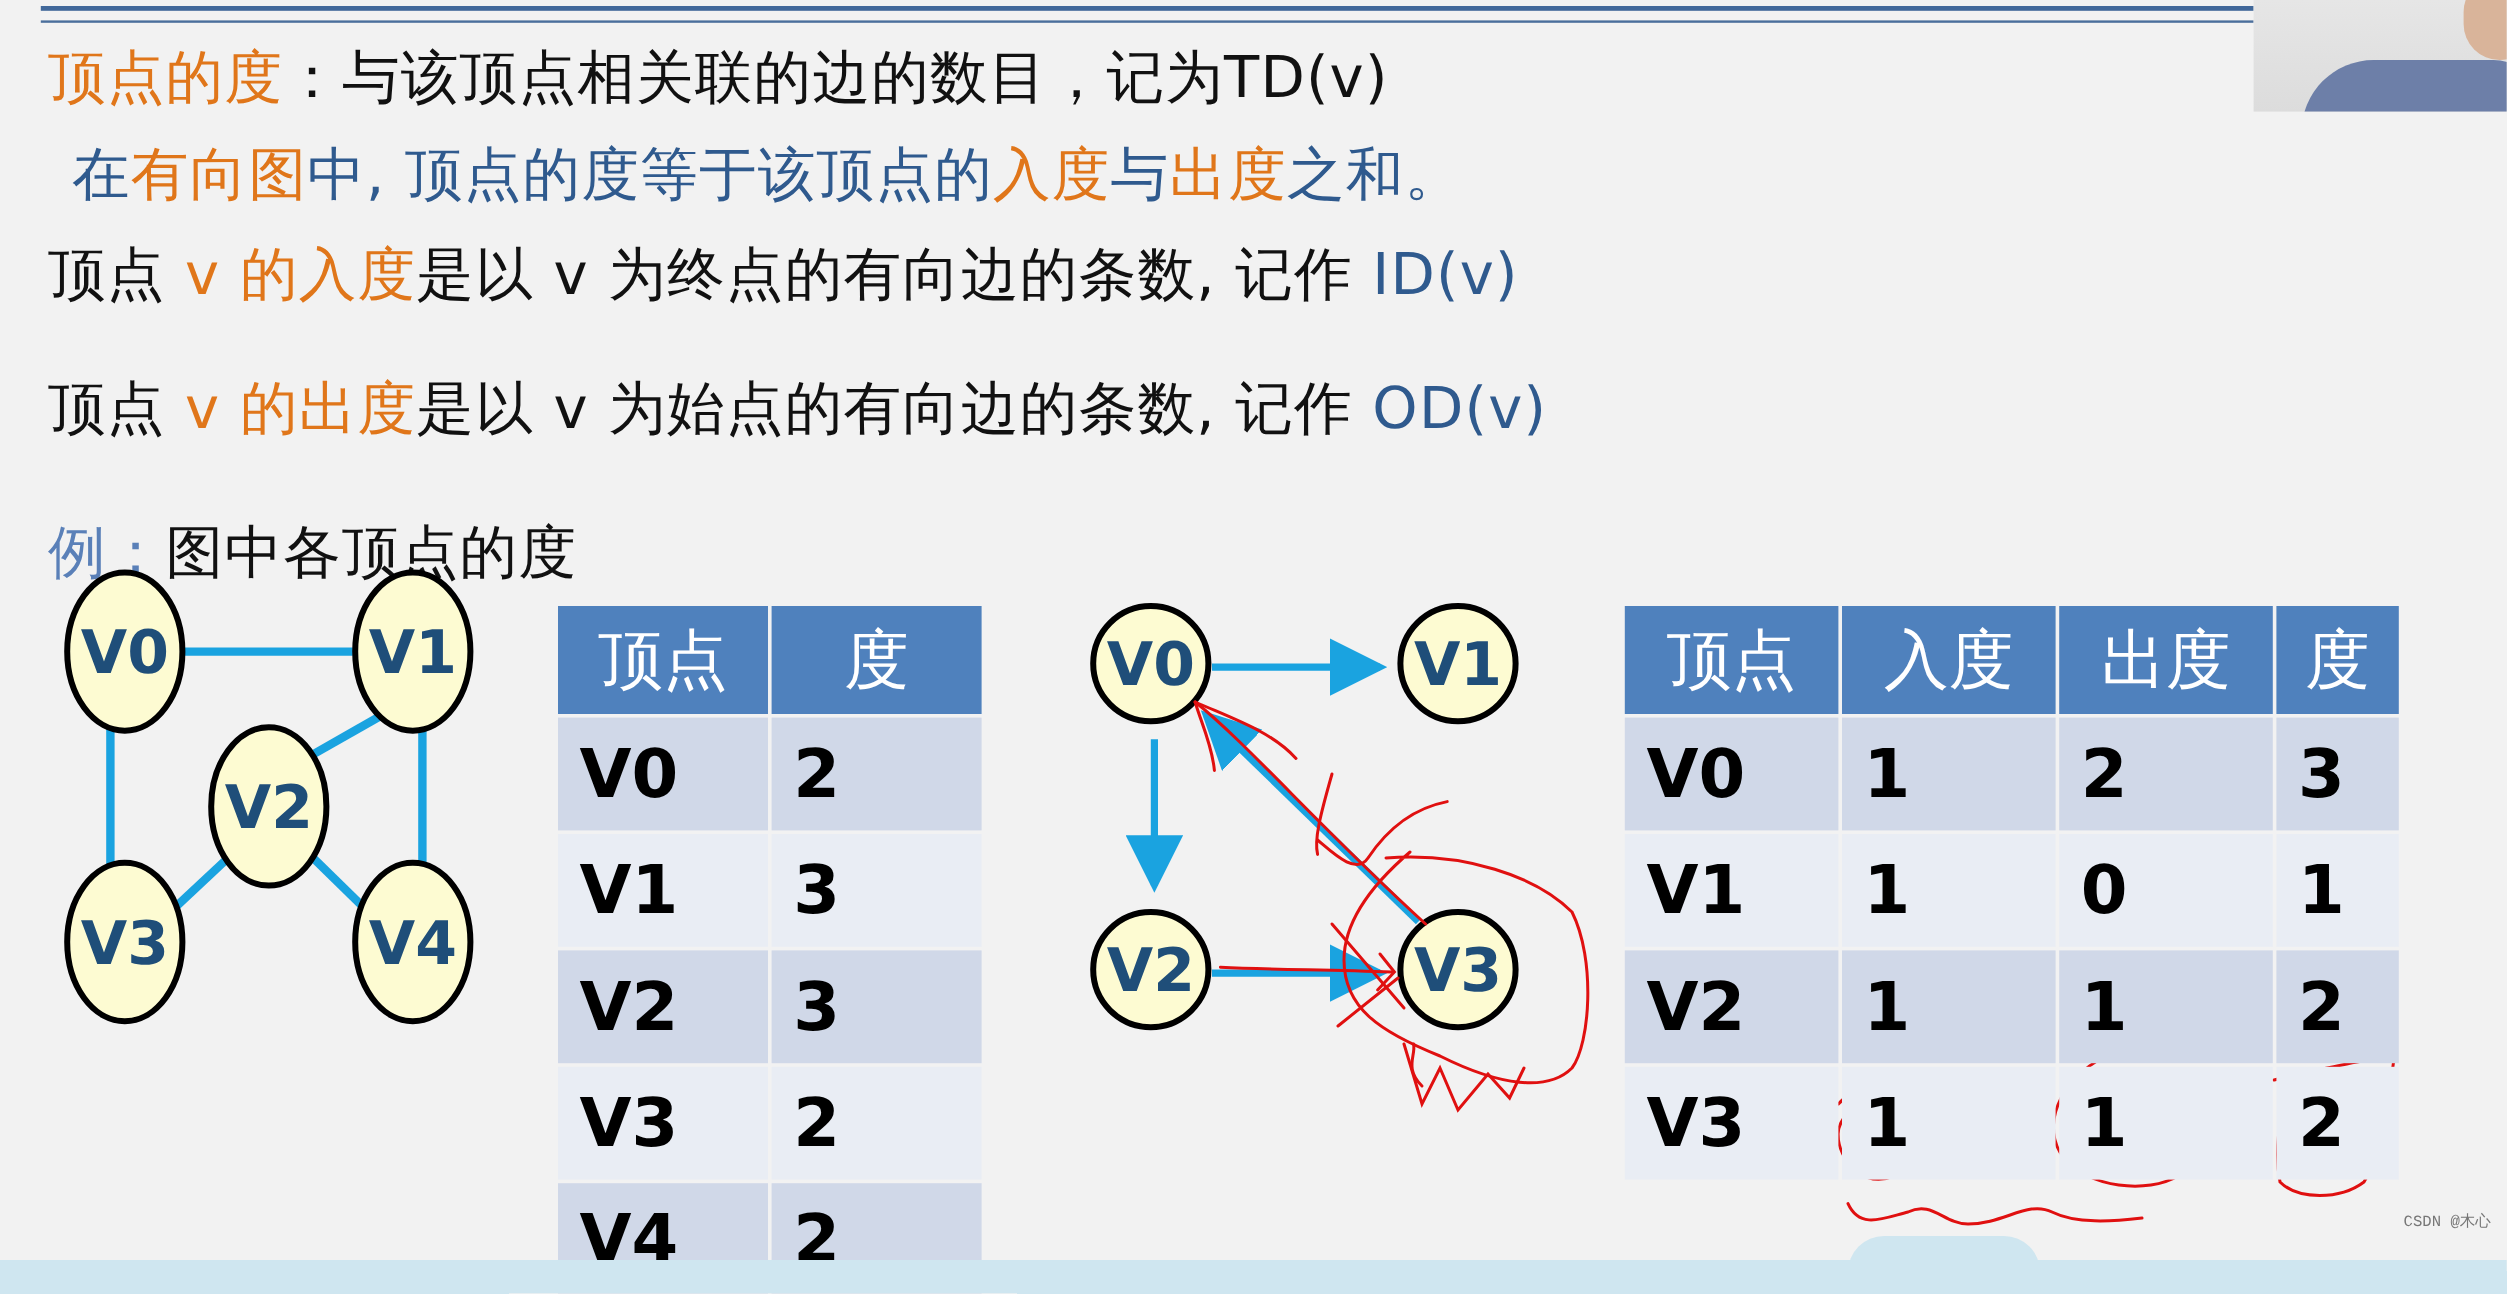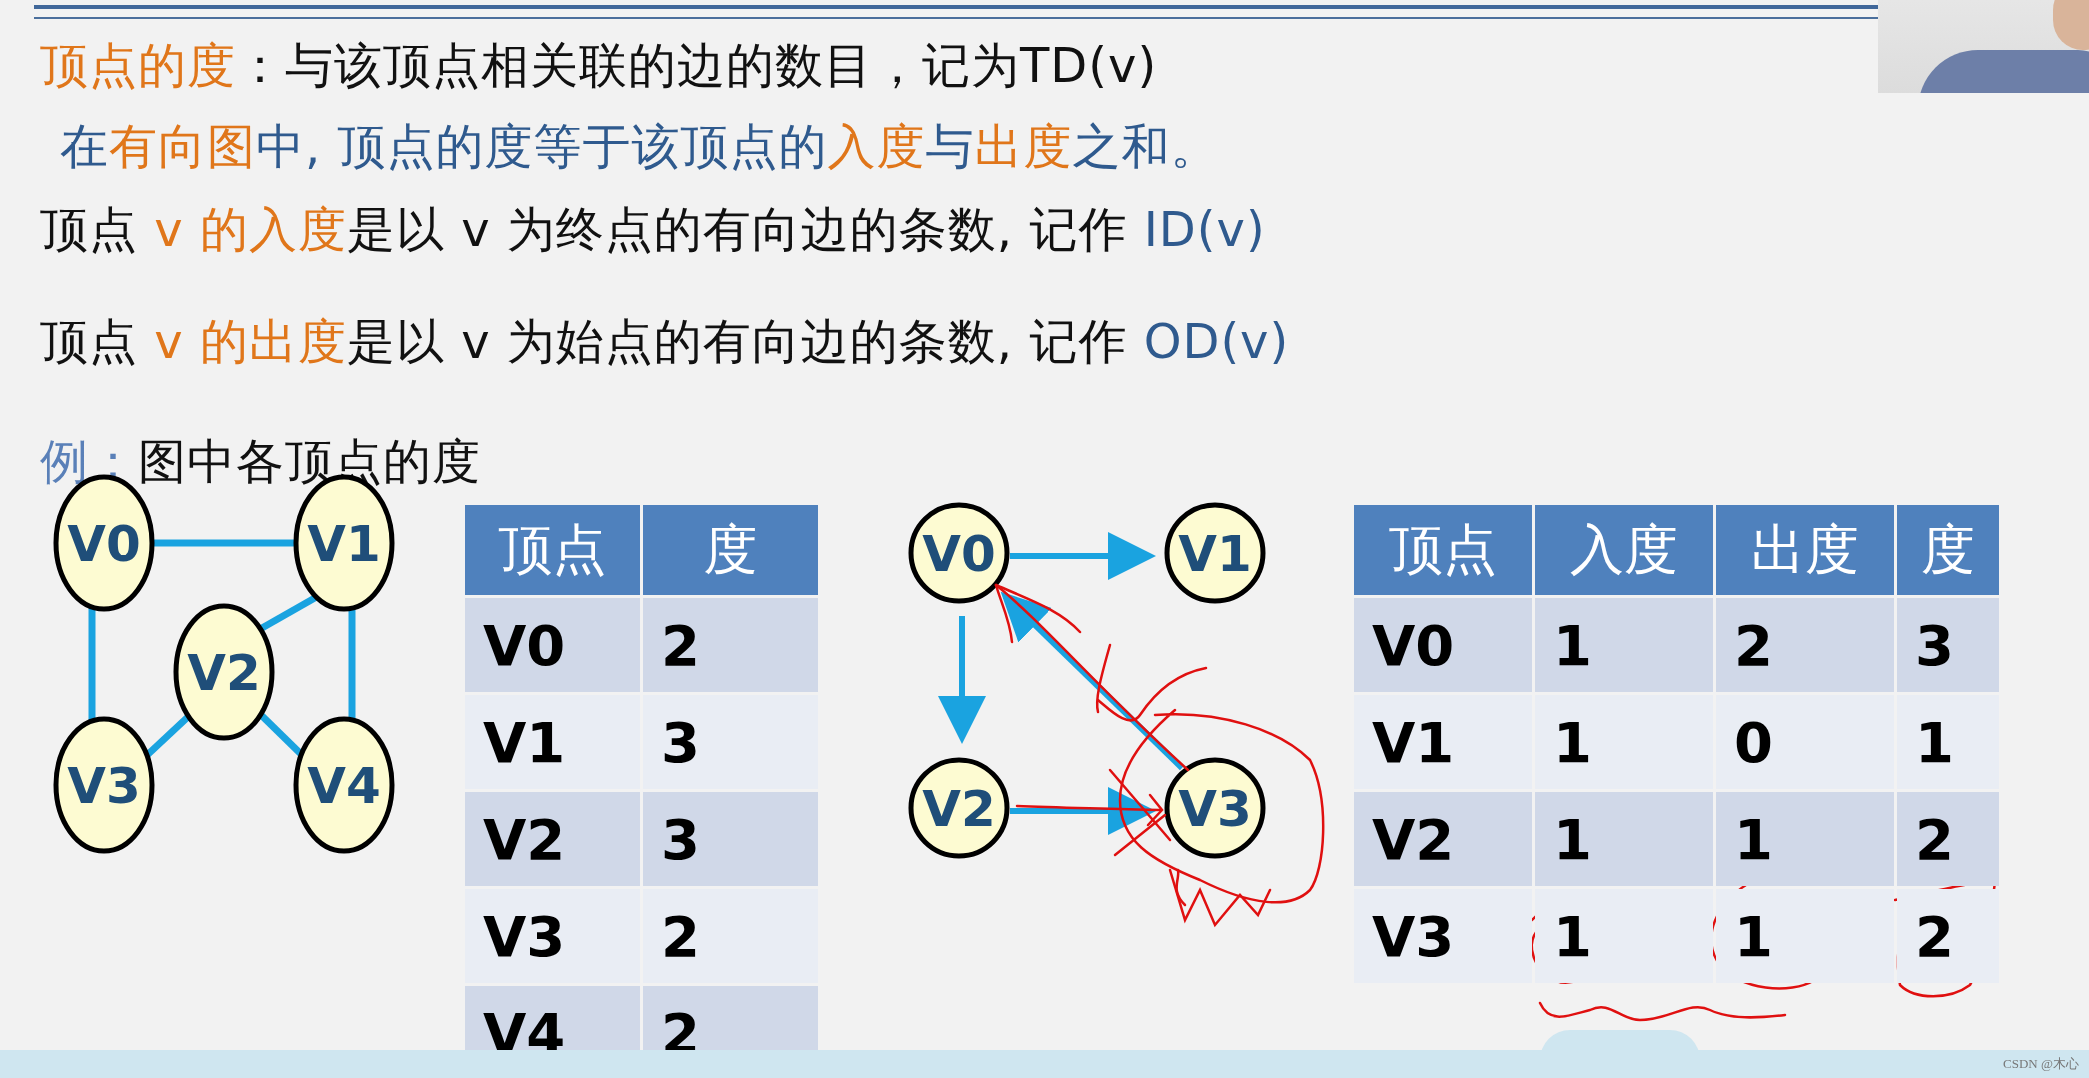--- a/index.html
+++ b/index.html
@@ -21,21 +21,21 @@
   svg.graph{position:absolute;left:0;top:0;}
   table.deg{position:absolute;border-collapse:separate;border-spacing:3px;font-family:"DejaVu Sans","Liberation Sans",sans-serif;}
   table.deg th{background:#4f81bd;color:#fff;font-weight:normal;font-size:54px;height:90px;text-align:center;padding:0;}
   table.deg td{font-size:56px;font-weight:bold;color:#000;height:94px;padding:0 0 0 18px;text-align:left;}
   table.deg tr.odd td{background:#d0d8e8;}
   table.deg tr.even td{background:#e9edf4;}
   #t1{left:462px;top:502px;}
   #t2{left:1351px;top:502px;}
   .wave{position:absolute;left:0;top:1050px;width:2089px;height:28px;background:#cfe6f0;}
   .wave2{position:absolute;left:1540px;top:1030px;width:160px;height:30px;background:#cfe6f0;border-radius:80px 80px 0 0;}
-  .watermark{position:absolute;left:2003px;top:1055px;font-size:13px;color:#777;font-family:Liberation Serif, serif;}
+  .watermark{position:absolute;left:2003px;top:1009px;font-size:13px;color:#777;font-family:Liberation Mono, monospace;}
   .node-label{font-family:"DejaVu Sans","Liberation Sans",sans-serif;font-weight:bold;fill:#1f4e79;}
 </style>
 </head>
 <body>
 
 <div class="topline1"></div>
 <div class="topline2"></div>
 
 <div class="webcam">
   <div class="shoulder"></div>

